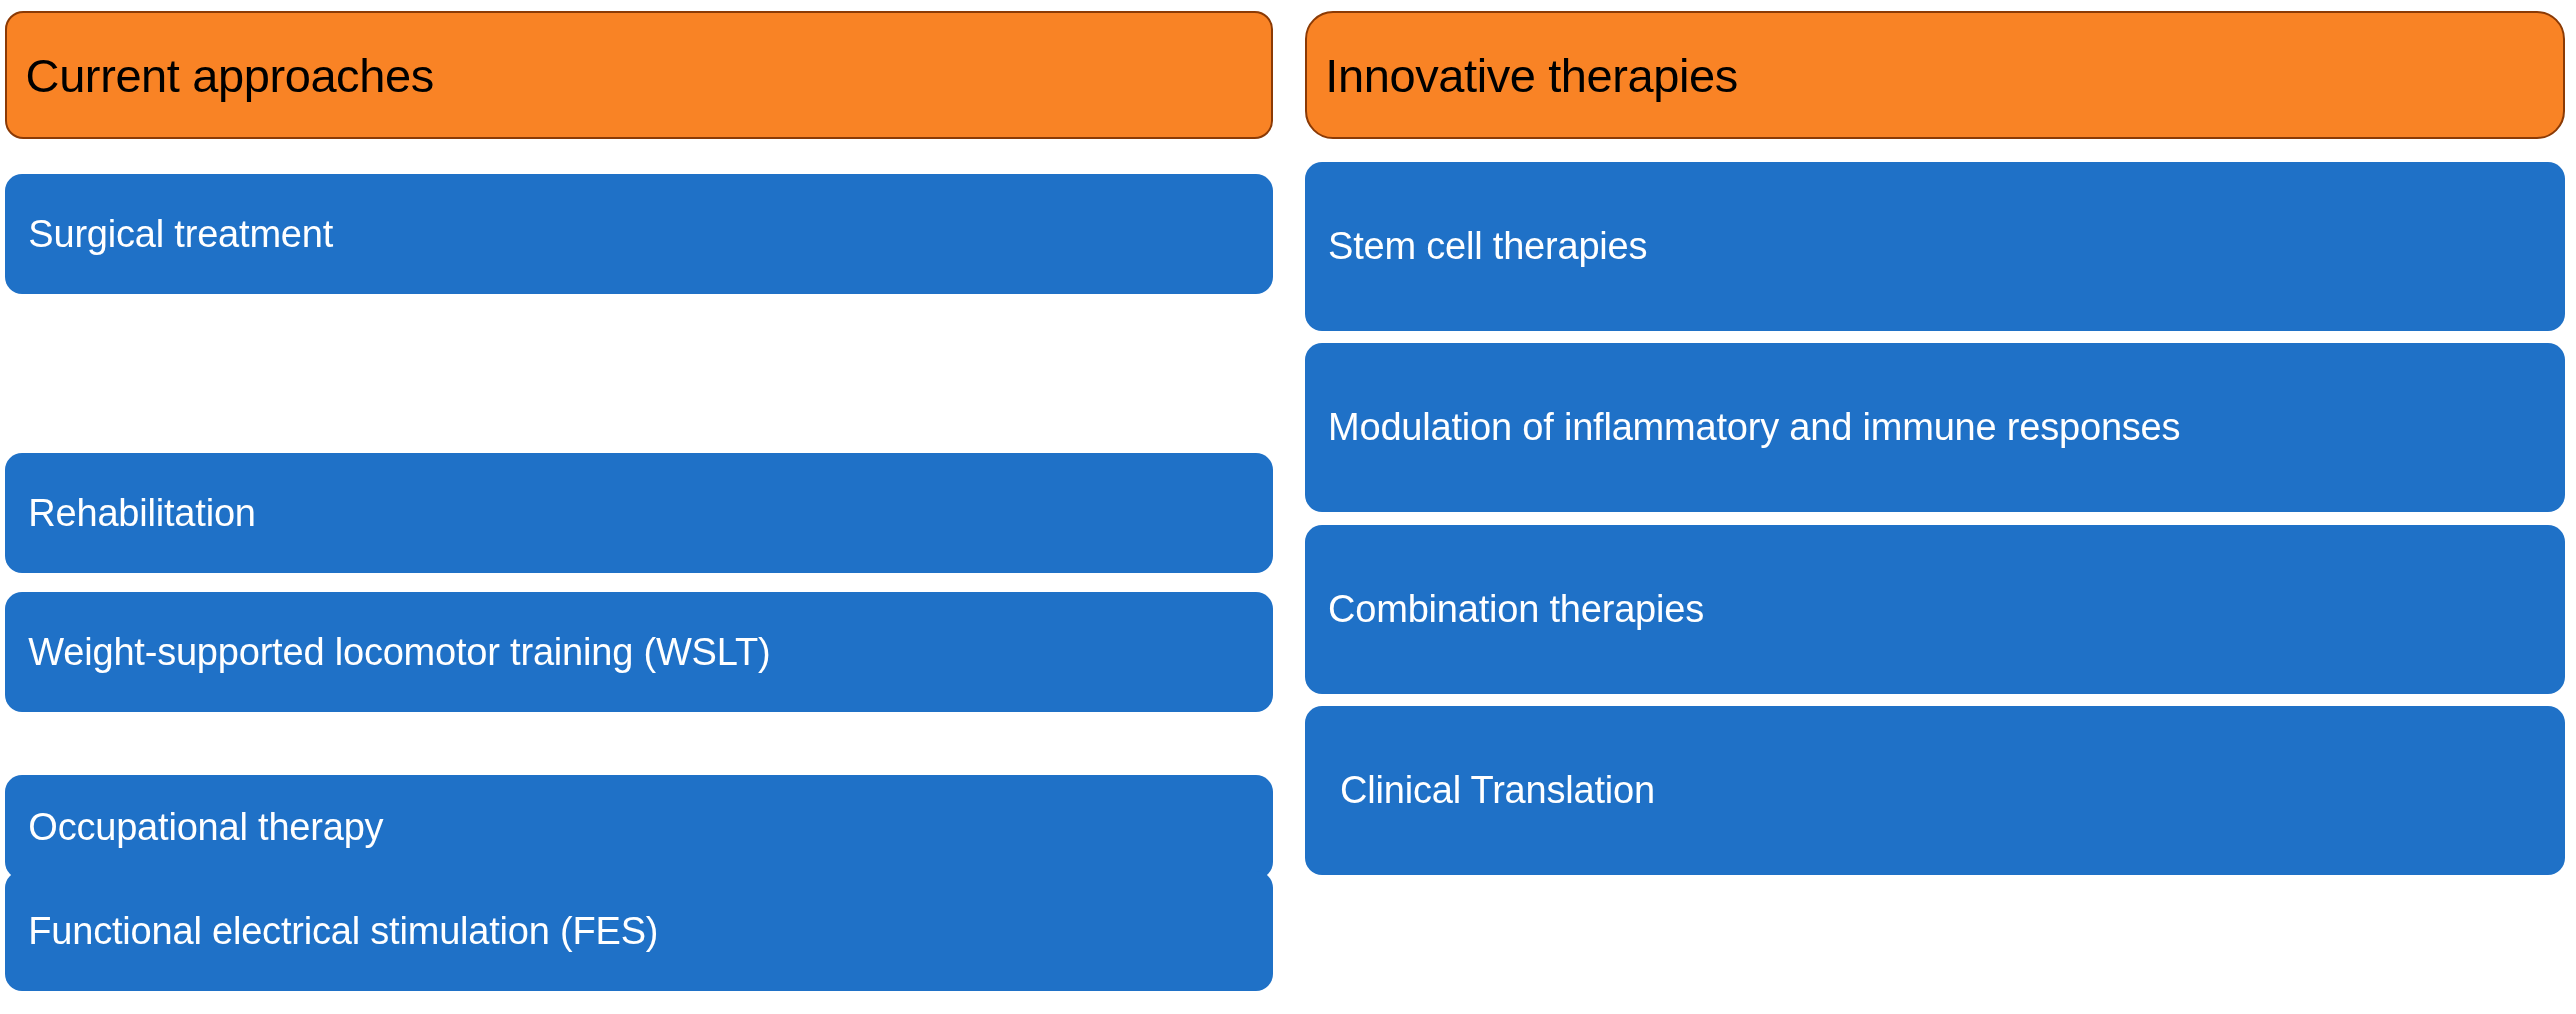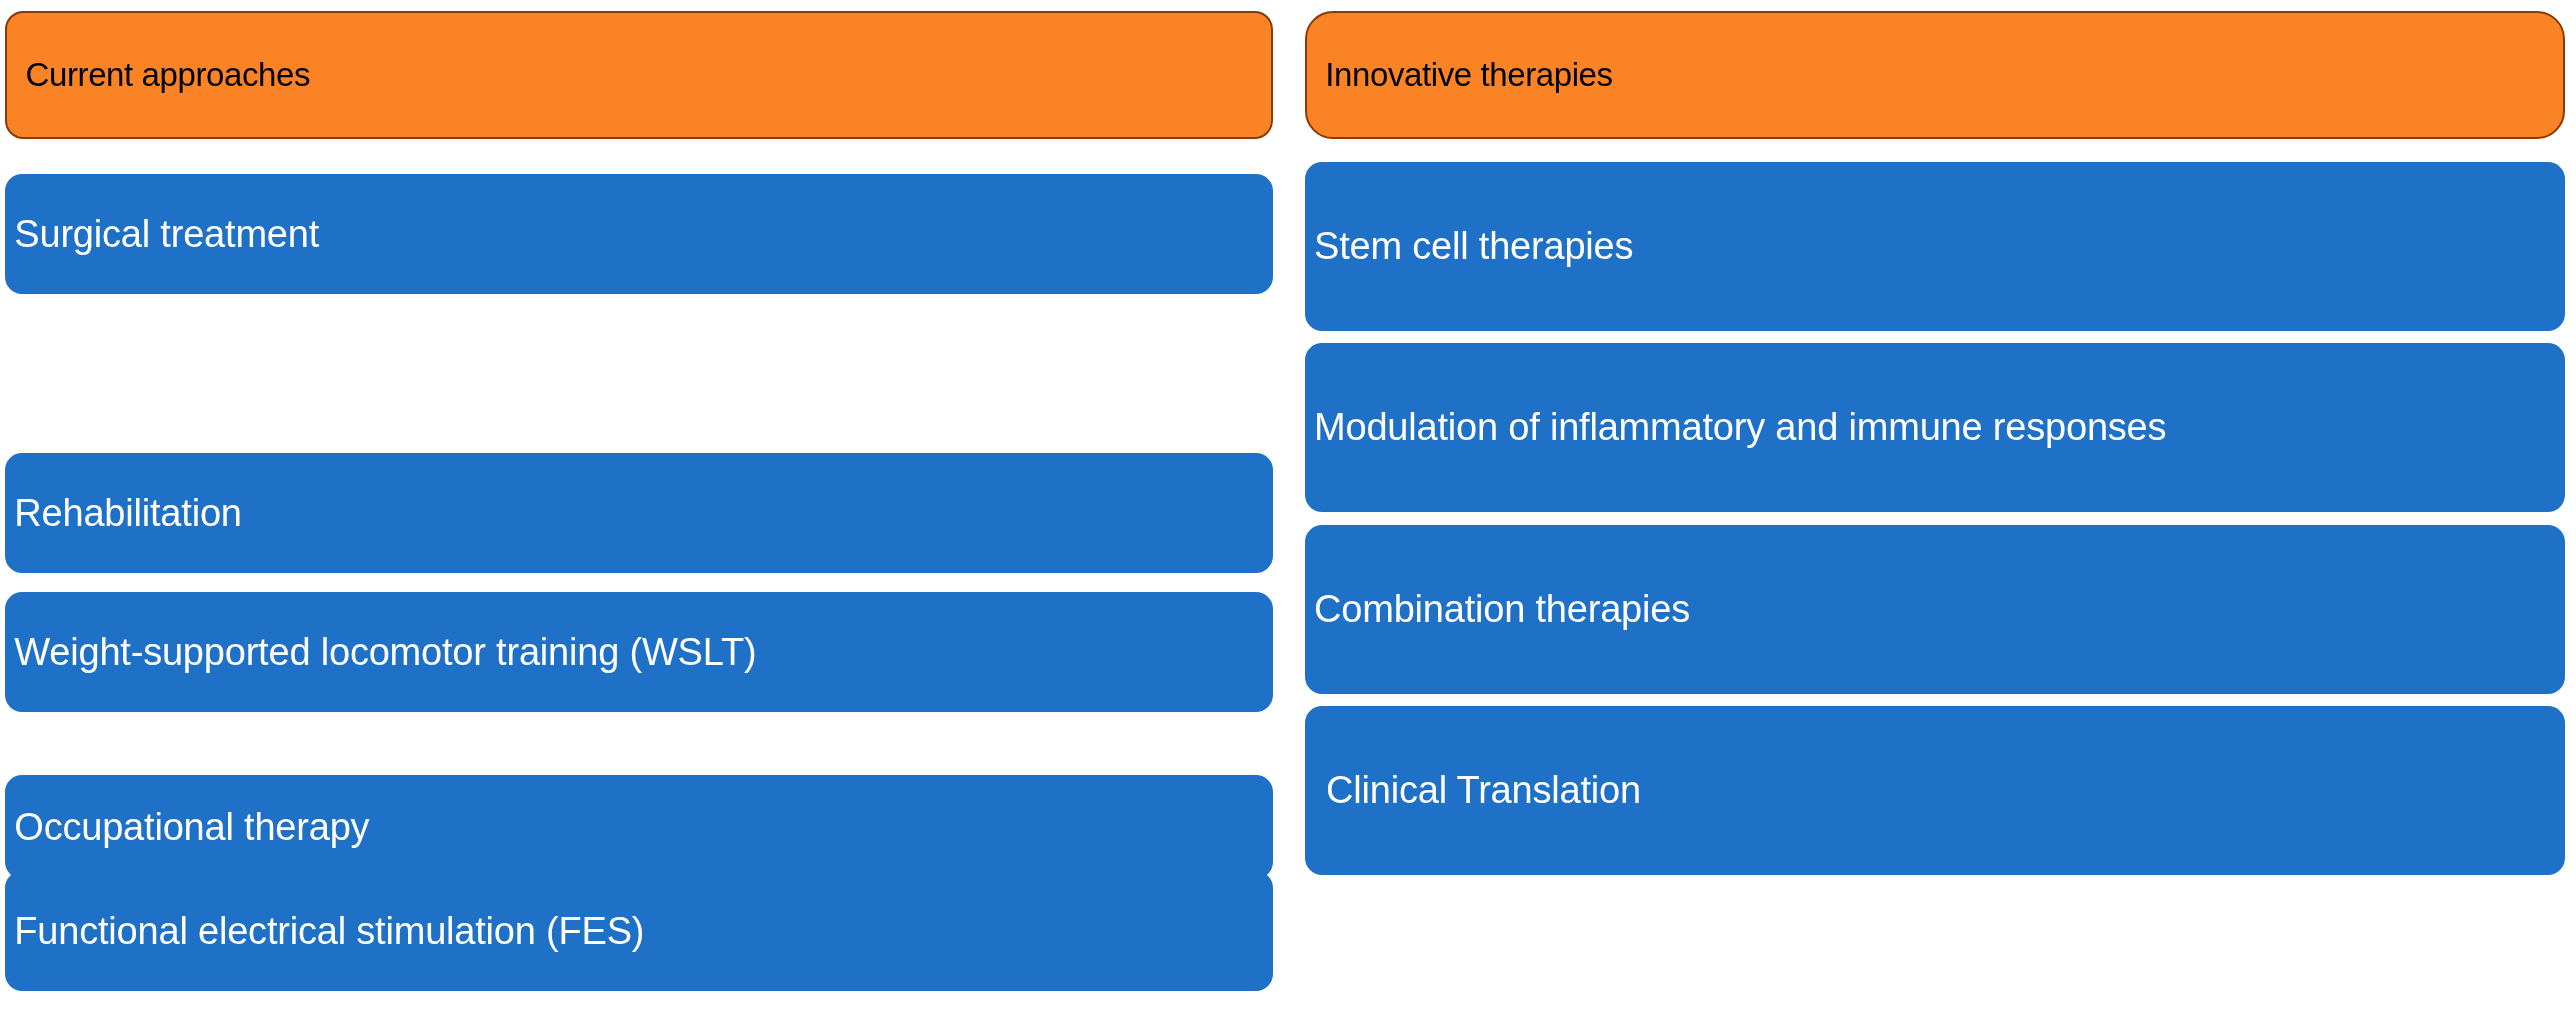--- a/index.html
+++ b/index.html
@@ -36,37 +36,37 @@
     box-sizing: border-box;
     background: #F98325;
     border: 2.3px solid #8B3A05;
     border-radius: 18.3px;
     display: flex;
     align-items: center;
     padding: 0 18.3px;
     box-sizing: border-box;
   }
   .header-text {
-    font-size: 33px;
+    font-size: 47px;
     line-height: 1.05;
     color: #000000;
     font-weight: 400;
     letter-spacing: -0.4px;
   }
 
   .item-box {
     position: absolute;
     left: 0;
     width: 100%;
     box-sizing: border-box;
     background: #1F71C7;
     border-radius: 17px;
     display: flex;
     align-items: center;
-    padding: 0 9px;
+    padding: 0 23px;
     box-sizing: border-box;
   }
   .item-text {
     font-size: 38px;
     line-height: 1.18;
     color: #FFFFFF;
     font-weight: 400;
     letter-spacing: -0.2px;
   }
 

